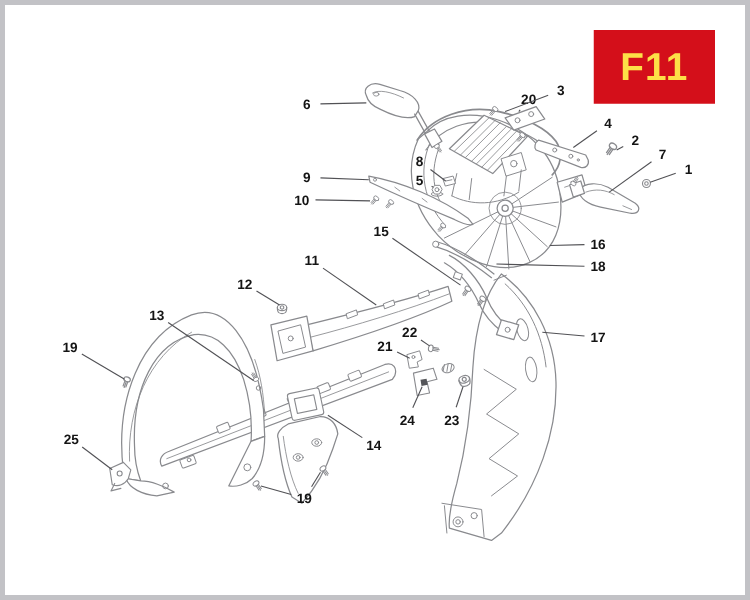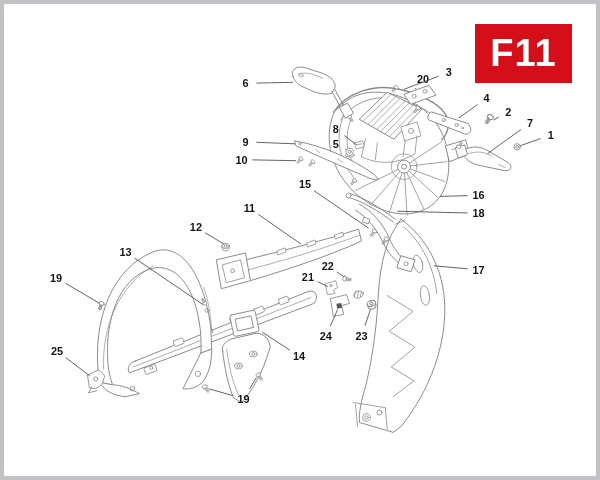--- a/index.html
+++ b/index.html
@@ -3,21 +3,21 @@
 <meta charset="utf-8">
 <style>
   html,body{margin:0;padding:0;background:#e9e9e9;}
   .page{width:600px;height:480px;box-sizing:border-box;border:4px solid #c2c2c6;
         background:#fff;position:relative;overflow:hidden;
         font-family:"Liberation Sans",sans-serif;}
   .diagram{position:absolute;left:0;top:0;}
   svg text{font:700 11px "Liberation Sans",sans-serif;fill:#141414;}
   .badge{position:absolute;left:471px;top:20px;width:97px;height:59px;
          display:flex;align-items:center;justify-content:center;}
-  .badge span{color:#ffffff;font-weight:700;font-size:38px;letter-spacing:1px;
+  .badge span{color:#fde047;font-weight:700;font-size:31px;letter-spacing:1px;
          font-family:"Liberation Sans",sans-serif;}
 </style>
 </head>
 <body>
 
 <div class="page" style="border-color: rgb(194, 194, 198);">
 
   <svg class="diagram" width="592" height="472" viewBox="4 4 596 476" xmlns="http://www.w3.org/2000/svg">
     <defs>
       <g id="bolt">

